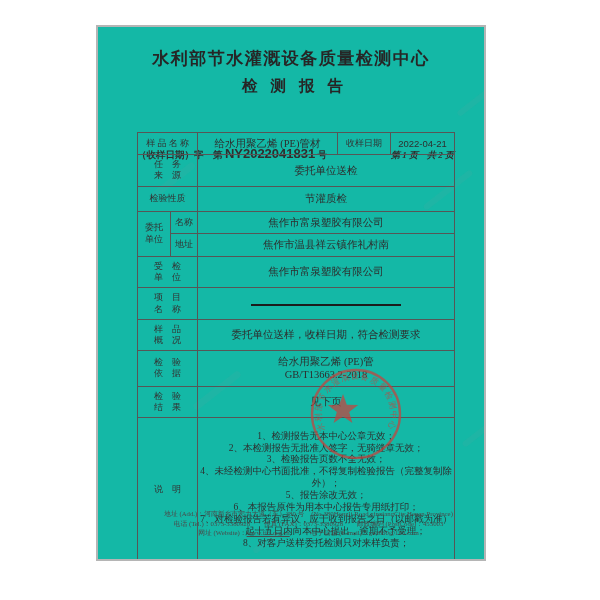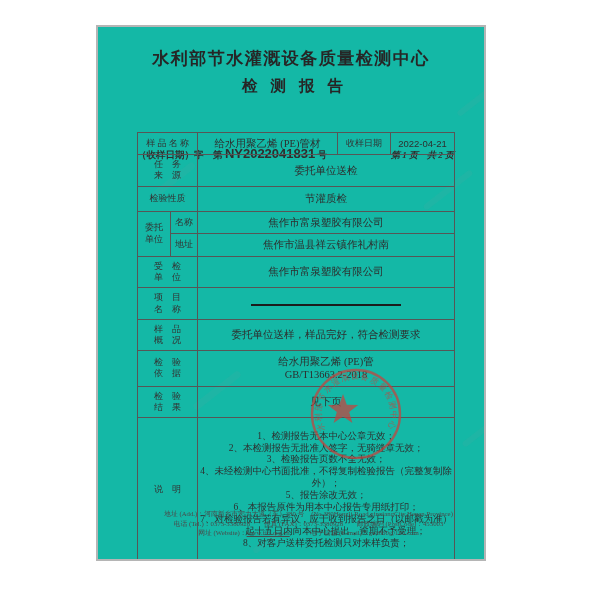--- a/index.html
+++ b/index.html
@@ -101,21 +101,21 @@
         <td colspan="3">焦作市富泉塑胶有限公司</td>
       </tr>
       <tr class="h20">
         <td colspan="2" class="lbl">项　目
 名　称</td>
         <td colspan="3"><span class="redact-line"></span></td>
       </tr>
       <tr class="h25">
         <td colspan="2" class="lbl">样　品
 概　况</td>
-        <td colspan="3">委托单位送样，样品完好，符合检测要求</td>
+        <td colspan="3">委托单位送样，收样日期，符合检测要求</td>
       </tr>
       <tr class="h27">
         <td colspan="2" class="lbl">检　验
 依　据</td>
         <td colspan="3" class="basis-cell">给水用聚乙烯 (PE)管
 GB/T13663.2-2018</td>
       </tr>
       <tr class="h23">
         <td colspan="2" class="lbl">检　验
 结　果</td>

